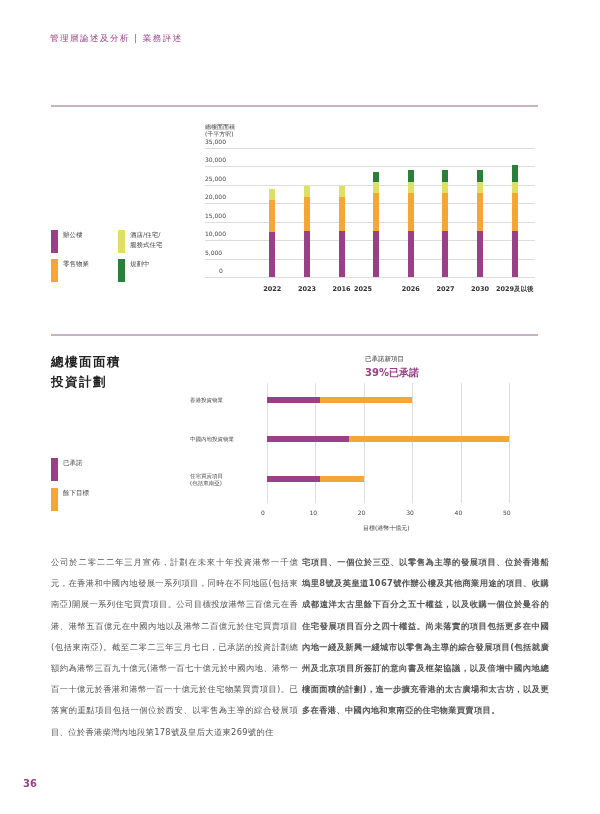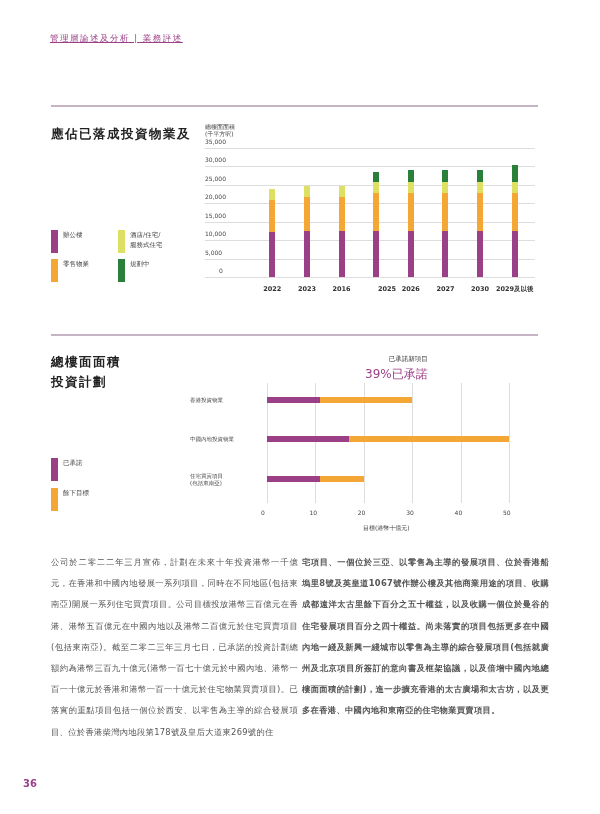--- a/index.html
+++ b/index.html
@@ -1,57 +1,56 @@
 <!DOCTYPE html>
 <html><head>
 <meta charset="utf-8">
 <style>
   * { box-sizing: border-box; margin: 0; padding: 0; }
   html, body { width: 600px; height: 814px; background: #ffffff; overflow: hidden; }
   body { position: relative; font-family: "DejaVu Sans", sans-serif; color: #3a3a3a; }
   .abs { position: absolute; }
 
-  .header { left: 50px; top: 33px; font-size: 8.5px; color: #9b3f86; letter-spacing: 1.5px; text-decoration: underline; }
+  .header { left: 50px; top: 33px; font-size: 8.5px; color: #9b3f86; letter-spacing: 1.5px; }
 
   .rule { height: 1.5px; background: #c6b3c4; }
 
   .sec-title { font-size: 12.5px; font-weight: bold; color: #222; line-height: 20px; letter-spacing: 1.5px; }
 
   .legend-swatch { width: 7px; height: 23px; }
   .legend-label { font-size: 6.5px; color: #444; line-height: 10px; }
 
   
   .c1-ylabel { font-size: 6px; color: #444; line-height: 7px; }
   .c1-tick { font-size: 6px; color: #444; width: 30px; }
   .c1-grid { height: 1px; background: #dddddd; }
   .c1-bar { position: absolute; width: 6px; display: flex; flex-direction: column-reverse; }
   .c1-xlabel { font-size: 6.5px; font-weight: bold; color: #333; text-align: center; width: 44px; }
 
   
   .c2-note { font-size: 6.5px; color: #333; }
-  .c2-pct { font-size: 12px; color: #9b3f86; font-weight: normal; }
+  .c2-pct { font-size: 10px; color: #9b3f86; font-weight: bold; }
   .c2-vgrid { width: 1px; background: #dddddd; }
   .c2-cat { font-size: 5.5px; color: #444; line-height: 7px; }
   .c2-bar { position: absolute; height: 6px; display: flex; }
   .c2-tick { font-size: 6px; color: #444; width: 20px; text-align: center; }
   .c2-xtitle { font-size: 6px; color: #444; }
 
   .body-col { font-size: 8.3px; line-height: 21.2px; color: #555; width: 247px; text-align: justify; letter-spacing: 0.3px; }
 
   .page-num { left: 23px; top: 778px; font-size: 10px; color: #9b3f86; font-weight: bold; }
 </style>
 </head>
 <body>
 
 <div class="abs header">管理層論述及分析 | 業務評述</div>
 
 <div class="abs rule" style="left:51px; top:105px; width:487px;"></div>
 
 <div class="abs" style="left:51px; top:124px;">
-  <div class="sec-title">應佔已落成投資物業及</div>
 </div>
 
 <div class="abs" style="left:51px; top:230px; width:130px; height:55px;">
   <div class="abs legend-swatch" style="left:0; top:0; background:#9b3f86;"></div>
   <div class="abs legend-label" style="left:12px; top:0;">辦公樓</div>
   <div class="abs legend-swatch" style="left:67px; top:0; background:#dde063;"></div>
   <div class="abs legend-label" style="left:79px; top:0;">
     <div>酒店/住宅/</div>
     <div>服務式住宅</div>
   </div>
@@ -100,21 +99,21 @@
         <div style="height: 33.9086px; background: rgb(244, 167, 53);"></div>
         <div style="height: 11.4257px; background: rgb(221, 224, 99);"></div>
       </div>
       <div class="abs c1-xlabel" style="left: 114.562px; top: 137px;">2016</div>
       <div class="c1-bar" style="left: 168.188px; top: 24.3257px;">
         <div style="height: 46.0714px; background: rgb(155, 63, 134);"></div>
         <div style="height: 37.9629px; background: rgb(244, 167, 53);"></div>
         <div style="height: 11.0571px; background: rgb(221, 224, 99);"></div>
         <div style="height: 9.58286px; background: rgb(42, 127, 58);"></div>
       </div>
-      <div class="abs c1-xlabel" style="left: 160px; top: 137px;">2025</div>
+      <div class="abs c1-xlabel" style="left: 136px; top: 137px;">2025</div>
       <div class="c1-bar" style="left: 202.812px; top: 22.1143px;">
         <div style="height: 46.0714px; background: rgb(155, 63, 134);"></div>
         <div style="height: 37.9629px; background: rgb(244, 167, 53);"></div>
         <div style="height: 11.0571px; background: rgb(221, 224, 99);"></div>
         <div style="height: 11.7943px; background: rgb(42, 127, 58);"></div>
       </div>
       <div class="abs c1-xlabel" style="left: 183.812px; top: 137px;">2026</div>
       <div class="c1-bar" style="left: 237.438px; top: 22.1143px;">
         <div style="height: 46.0714px; background: rgb(155, 63, 134);"></div>
         <div style="height: 37.9629px; background: rgb(244, 167, 53);"></div>
@@ -139,21 +138,21 @@
     </div>
 </div>
 
 <div class="abs rule" style="left:51px; top:334px; width:487px;"></div>
 
 <div class="abs" style="left:51px; top:352px;">
   <div class="sec-title">總樓面面積</div>
   <div class="sec-title">投資計劃</div>
 </div>
 
-<div class="abs" style="left:365px; top:355px;text-align:right;">
+<div class="abs" style="left:365px; top:355px;">
   <div class="c2-note">已承諾新項目</div>
   <div class="c2-pct" style="margin-top:2px;">39%已承諾</div>
 </div>
 
 <div class="abs" style="left:51px; top:458px; width:100px; height:60px;">
   <div class="abs legend-swatch" style="left:0; top:0; background:#9b3f86;"></div>
   <div class="abs legend-label" style="left:12px; top:0;">已承諾</div>
   <div class="abs legend-swatch" style="left:0; top:30px; background:#f4a735;"></div>
   <div class="abs legend-label" style="left:12px; top:30px;">餘下目標</div>
 </div>

